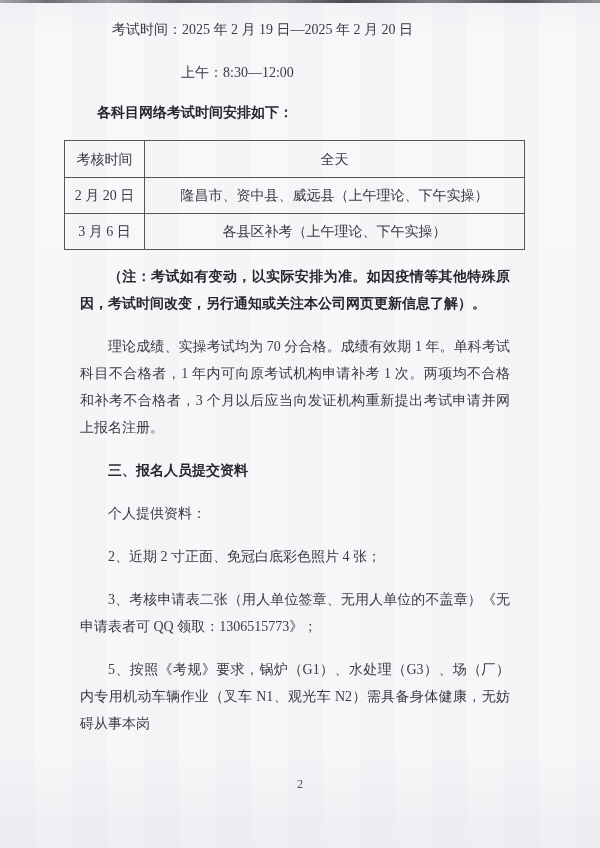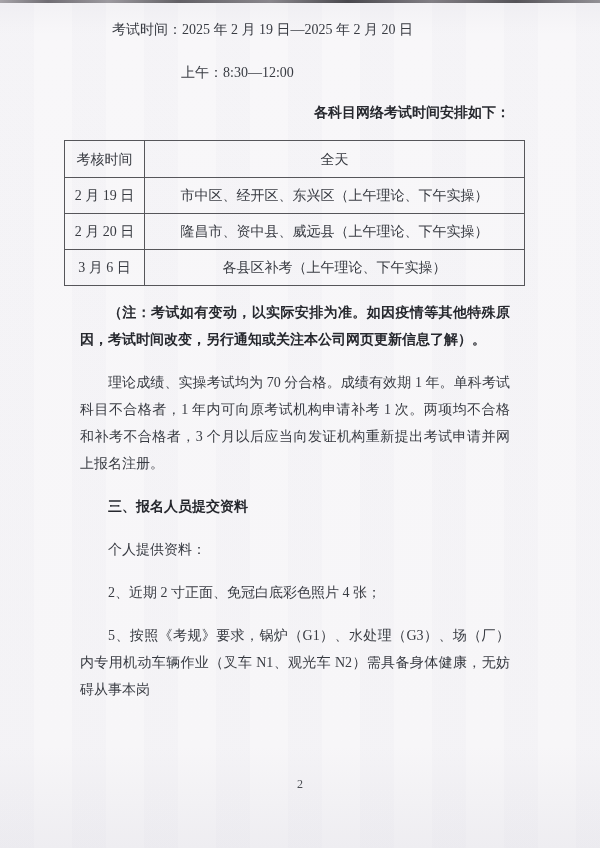--- a/index.html
+++ b/index.html
@@ -49,21 +49,20 @@
   }
   .exam-session-line {
     margin-top: 5px;
     padding-left: 101px;
     display: flex;
     white-space: nowrap;
   }
   .schedule-intro {
     padding-left: 17px;
     line-height: 22px;
-    text-align: right;
   }
   table.schedule {
     border-collapse: collapse;
     width: 461px;
     table-layout: fixed;
   }
   table.schedule th, table.schedule td {
     border: 1px solid #56565a;
     text-align: center;
     padding: 4px;
@@ -116,24 +115,20 @@
           <col>
         </colgroup>
       <thead>
         <tr>
           <th>考核时间</th>
           <th>全天</th>
         </tr>
       </thead>
       <tbody>
         <tr>
-          <td>2 月 19 日</td>
-          <td>市中区、经开区、东兴区（上午理论、下午实操）</td>
-        </tr>
-        <tr>
           <td>2 月 20 日</td>
           <td>隆昌市、资中县、威远县（上午理论、下午实操）</td>
         </tr>
         <tr>
           <td>3 月 6 日</td>
           <td>各县区补考（上午理论、下午实操）</td>
         </tr>
       </tbody>
     </table>
 
@@ -141,20 +136,21 @@
 
     <p class="score-paragraph justified indent2">理论成绩、实操考试均为 70 分合格。成绩有效期 1 年。单科考试科目不合格者，1 年内可向原考试机构申请补考 1 次。两项均不合格和补考不合格者，3 个月以后应当向发证机构重新提出考试申请并网上报名注册。</p>
 
     <p class="section-heading indent2 bold">三、报名人员提交资料</p>
 
     <p class="materials-intro indent2">个人提供资料：</p>
 
 
     <p class="item-2 justified indent2">2、近期 2 寸正面、免冠白底彩色照片 4 张；</p>
 
+    <p class="item-3 justified indent2">3、考核申请表二张（用人单位签章、无用人单位的不盖章）《无申请表者可 QQ 领取：1306515773》；</p>
 
 
     <p class="item-5 justified indent2">5、按照《考规》要求，锅炉（G1）、水处理（G3）、场（厂）内专用机动车辆作业（叉车 N1、观光车 N2）需具备身体健康，无妨碍从事本岗</p>
 
   </div>
 
   <div class="page-number">2</div>
 </div>
 
 </body></html>

